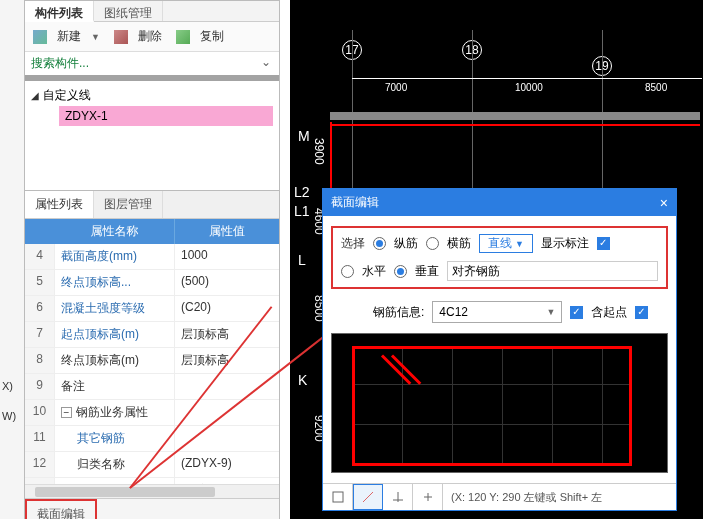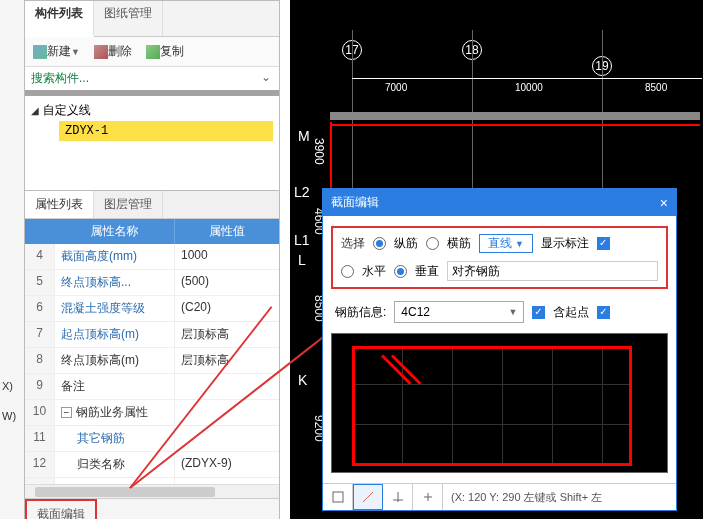--- a/index.html
+++ b/index.html
@@ -5,41 +5,41 @@
 * { box-sizing: border-box; margin: 0; padding: 0; font-family: "Microsoft YaHei", sans-serif; font-size: 12px; }
 body { width: 703px; height: 519px; position: relative; background: #fff; overflow: hidden; }
 
 
 .left-panel { position: absolute; left: 24px; top: 0; width: 256px; height: 519px; border: 1px solid #bbb; background: #fff; }
 .left-side-labels { position: absolute; left: 0; top: 0; width: 24px; height: 519px; background: #f5f5f5; }
 .side-label { position: absolute; left: 2px; font-size: 11px; color: #333; }
 .side-label.x { top: 380px; }
 .side-label.w { top: 410px; }
 
-.tabs-top { display: flex; background: #f3f3f3; border-bottom: 1px solid #ccc; height: 36px; }
+.tabs-top { display: flex; background: #f3f3f3; border-bottom: 1px solid #ccc; height: 21px; }
 .tabs-top .tab { padding: 4px 10px; color: #555; cursor: pointer; border-right: 1px solid #ddd; }
 .tabs-top .tab.active { background: #fff; color: #333; font-weight: bold; border-bottom: 2px solid #fff; margin-bottom: -1px; }
 
 .toolbar { display: flex; gap: 14px; padding: 6px 8px; border-bottom: 1px solid #ddd; background: #fafafa; }
-.toolbar .btn { display: flex; align-items: center; gap: 0; color: #333; cursor: pointer; }
+.toolbar .btn { display: flex; align-items: center; gap: 10px; color: #333; cursor: pointer; }
 .toolbar .btn .caret { font-size: 9px; color: #666; }
 .toolbar .ico { width: 14px; height: 14px; display: inline-block; }
 .ico-new { background: linear-gradient(135deg,#7ac,#6b9); }
 .ico-del { background: linear-gradient(135deg,#c88,#a55); }
 .ico-copy { background: linear-gradient(135deg,#8c8,#5a5); }
 
 .search { padding: 3px 6px; border-bottom: 6px solid #a3a3a3; color: #15803d; position: relative; }
 .search::after { content: "⌄"; position: absolute; right: 8px; top: 3px; color: #666; }
 
 .tree { padding: 4px 6px; height: 110px; overflow: auto; }
 .tree .tree-root { display: flex; align-items: center; gap: 4px; padding: 2px 0; }
 .tree .tree-caret { font-size: 10px; color: #333; }
 .tree .tree-children { margin-left: 28px; }
 .tree .tree-item { padding: 3px 6px; cursor: pointer; }
-.tree .tree-item.selected { background: #fde047; font-family: Liberation Mono, monospace; }
+.tree .tree-item.selected { background: #f9a8d4; }
 
 
 .prop-panel { position: absolute; left: 24px; top: 190px; width: 256px; border: 1px solid #bbb; background: #fff; }
 .prop-tabs { display: flex; background: #f0f0f0; border-bottom: 1px solid #ccc; }
 .prop-tabs .tab { padding: 5px 10px; cursor: pointer; color: #555; border-right: 1px solid #ddd; }
 .prop-tabs .tab.active { background: #fff; color: #333; }
 
 .prop-header { display: flex; background: #4a90d9; color: #fff; }
 .prop-header .h1 { width: 30px; }
 .prop-header .h2 { flex: 0 0 120px; text-align: center; padding: 4px; border-right: 1px solid #6aa8e0; }
@@ -84,21 +84,21 @@
 .opt-label { color: #333; }
 .radio { width: 13px; height: 13px; border: 1px solid #666; border-radius: 50%; display: inline-block; position: relative; }
 .radio.checked::after { content: ""; position: absolute; left: 2px; top: 2px; width: 7px; height: 7px; background: #2b7de1; border-radius: 50%; }
 .blue-btn { border: 1px solid #2b7de1; color: #2b7de1; padding: 0 8px; cursor: pointer; display: flex; align-items: center; gap: 3px; }
 .blue-btn .caret { font-size: 9px; }
 .checkbox { width: 13px; height: 13px; border: 1px solid #666; display: inline-block; position: relative; }
 .checkbox.checked { background: #2b7de1; border-color: #2b7de1; }
 .checkbox.checked::after { content: "✓"; color: #fff; font-size: 10px; position: absolute; left: 1px; top: -1px; }
 .small-input { border: 1px solid #ccc; padding: 2px 4px; flex: 1; }
 
-.info-row { display: flex; align-items: center; gap: 8px; margin-top: 12px; padding: 0 4px; }
+.info-row { display: flex; align-items: center; gap: 8px; margin-top: 12px; padding: 0 4px; margin-left: 38px; }
 .info-row .field { border: 1px solid #aaa; padding: 3px 6px; width: 130px; display: flex; justify-content: space-between; align-items: center; }
 .info-row .field .caret { font-size: 9px; color: #666; }
 
 .preview { margin-top: 10px; height: 140px; border: 1px solid #666; background: #000; position: relative; }
 .preview-rect { position: absolute; left: 20px; top: 12px; width: 280px; height: 120px; border: 3px solid #f00; }
 .preview-diag { position: absolute; background: #f00; height: 3px; transform-origin: left center; }
 .preview-grid-v { position: absolute; width: 1px; background: #333; top: 12px; height: 120px; }
 .preview-grid-h { position: absolute; height: 1px; background: #333; left: 20px; width: 280px; }
 
 .dlg-status { display: flex; align-items: center; border-top: 1px solid #ccc; }
@@ -229,21 +229,21 @@
   <div class="dim-line" style="left:62px; top:78px; width:350px"></div>
   <div class="dim-text" style="left:95px; top:82px">7000</div>
   <div class="dim-text" style="left:225px; top:82px">10000</div>
   <div class="dim-text" style="left:355px; top:82px">8500</div>
   <div class="wall" style="left:40px; top:112px; width:370px"></div>
   <div class="beam-line" style="left:40px; top:124px; width:370px; height:2px"></div>
   <div class="beam-line" style="left:40px; top:122px; width:2px; height:350px"></div>
 
   <div class="axis-letter" style="left:8px; top:128px">M</div>
   <div class="axis-letter" style="left:4px; top:184px">L2</div>
-  <div class="axis-letter" style="left:4px; top:232px">L1</div>
+  <div class="axis-letter" style="left:4px; top:203px">L1</div>
   <div class="axis-letter" style="left:8px; top:252px">L</div>
   <div class="axis-letter" style="left:8px; top:372px">K</div>
 
   <div class="vert-dim" style="left:22px; top:138px">3900</div>
   <div class="vert-dim" style="left:22px; top:208px">4600</div>
   <div class="vert-dim" style="left:22px; top:295px">8500</div>
   <div class="vert-dim" style="left:22px; top:415px">9200</div>
 </div>
 
 <div class="red-line" style="left:130px; top:487px; width:230px; transform: rotate(-52deg);"></div>

